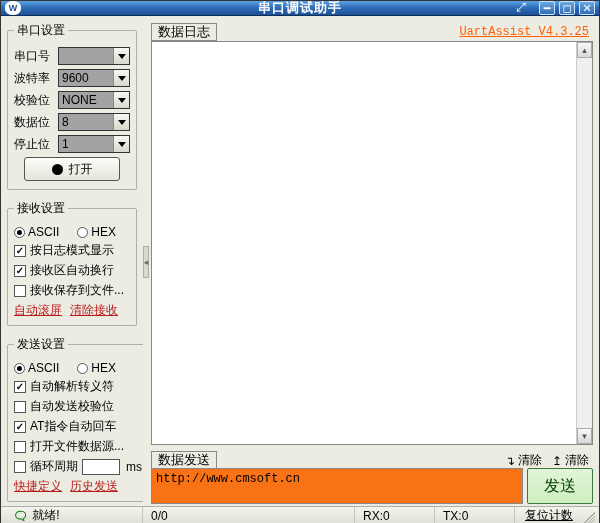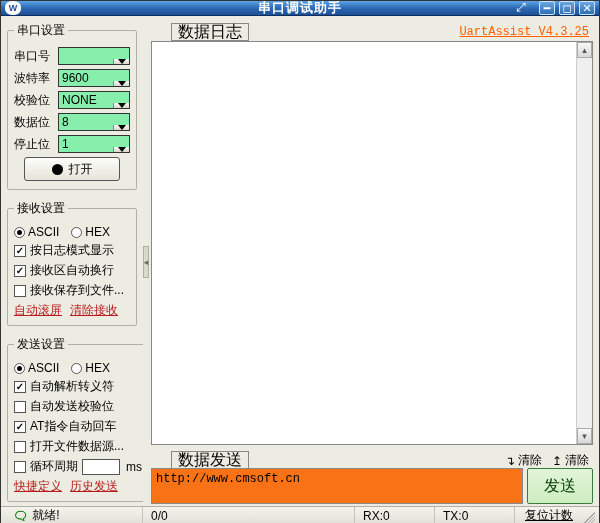--- a/index.html
+++ b/index.html
@@ -106,22 +106,21 @@
   }
   .row .lbl {
     width: 40px;
     white-space: nowrap;
   }
   .combo {
     flex: 1;
     display: flex;
     height: 18px;
     border: 1px solid #333;
-    background: #86efac;
-    align-items: flex-end;
+    background: #a3a3a3;
   }
   .combo .val {
     flex: 1;
     padding: 1px 3px;
     font-size: 12px;
     overflow: hidden;
     white-space: nowrap;
   }
   .combo .arrow {
     width: 16px;
@@ -156,21 +155,21 @@
     background: #000;
   }
   .radio-row, .chk-row {
     display: flex;
     align-items: center;
     gap: 4px;
     margin-bottom: 3px;
     font-size: 12px;
     white-space: nowrap;
   }
-  .radio-row { gap: 12px; }
+  .radio-row { gap: 18px; }
   .radio {
     display: flex; align-items: center; gap: 3px;
     cursor: pointer;
   }
   .radio .r {
     width: 11px; height: 11px;
     border: 1px solid #555; border-radius: 50%;
     background: #fff;
     display: flex; align-items: center; justify-content: center;
   }
@@ -232,24 +231,23 @@
   }
   .loghdr {
     display: flex;
     align-items: center;
     height: 20px;
   }
   .tab {
     border: 1px solid #888;
     background: #ecece3;
     padding: 1px 6px 2px 6px;
-    font-size: 16px;
+    font-size: 13px;
     height: 18px;
     line-height: 14px;
-    margin-left: 20px;
   }
   .loghdr .spacer { flex: 1; }
   .version {
     color: #ff6000;
     text-decoration: underline;
     font-family: "Courier New", monospace;
     font-size: 12px;
     padding-right: 4px;
     margin-left: 16px;
   }

